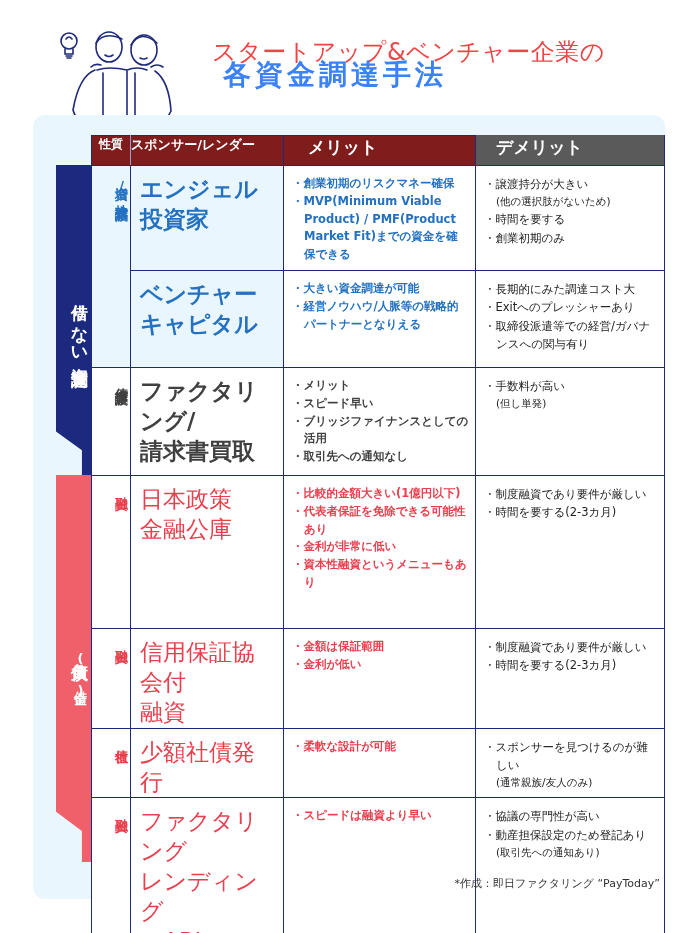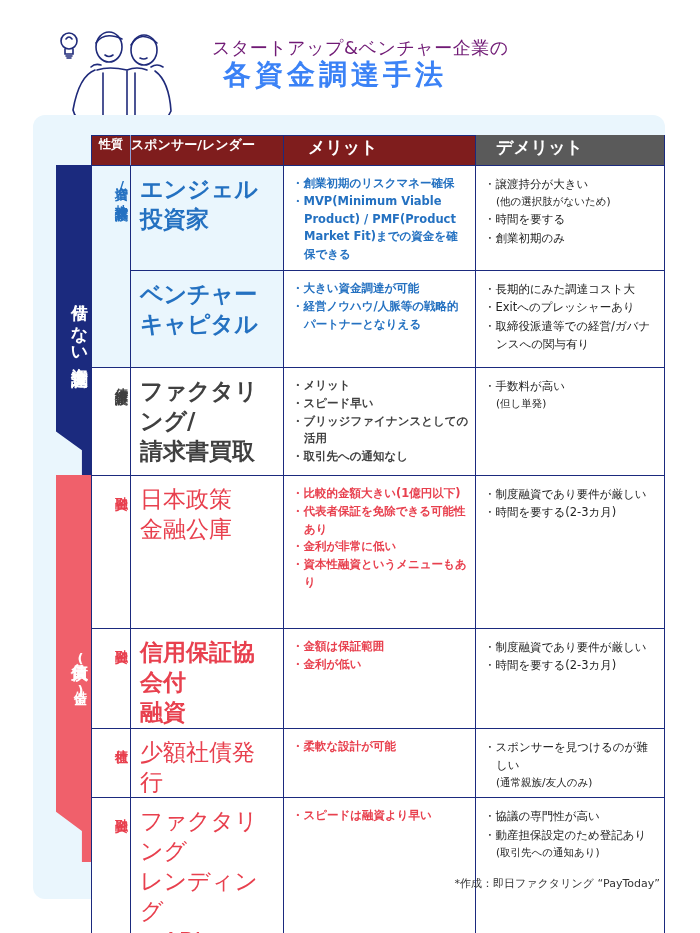--- a/index.html
+++ b/index.html
@@ -1,18 +1,18 @@
 <!DOCTYPE html>
 <html><head>
 <meta charset="utf-8">
 <style>
   html,body{margin:0;padding:0;background:#ffffff;}
   body{width:700px;height:933px;position:relative;overflow:hidden;font-family:"DejaVu Sans","Liberation Sans",sans-serif;}
   .titlebox{position:absolute;left:0;top:0;width:700px;height:120px;}
-  .subtitle{position:absolute;left:212px;top:36px;font-size:18px;color:#701a75;letter-spacing:0.5px;white-space:nowrap;}
+  .subtitle{position:absolute;left:212px;top:36px;font-size:24px;color:#ef4444;letter-spacing:0.5px;white-space:nowrap;}
   .title{position:absolute;left:223px;top:56px;font-size:28px;font-weight:bold;color:#3b82f6;letter-spacing:4px;white-space:nowrap;}
   .illus{position:absolute;left:55px;top:25px;width:150px;height:115px;}
   .panel{position:absolute;left:33px;top:115px;width:632px;height:784px;background:#eaf6fd;border-radius:12px;}
   .tab{position:absolute;color:#fff;font-size:17px;font-weight:bold;writing-mode:vertical-rl;text-orientation:upright;display:flex;align-items:flex-start;justify-content:center;padding-top:10px;box-sizing:border-box;letter-spacing:1px;}
   .tab-navy{left:56px;top:165px;width:36px;height:310px;background:#1b2a7e;clip-path:polygon(0 0,100% 0,100% 100%,72% 100%,72% 92%,0 86%);}
   .tab-red{left:56px;top:475px;width:36px;height:387px;background:#f0606b;clip-path:polygon(0 0,100% 0,100% 100%,72% 100%,72% 92%,0 87%);}
   .tab-red span.small{font-size:13px;}
   table.grid{position:absolute;left:91px;top:135px;border-collapse:collapse;table-layout:fixed;}
   table.grid td, table.grid th{border:1.5px solid #1b2a7e;padding:0;vertical-align:top;box-sizing:border-box;}
   th.h{height:30px;background:#7f1d1d;color:#fff;font-weight:bold;text-align:left;vertical-align:middle;}
@@ -166,21 +166,21 @@
     <td>
       <ul class="d">
         <li>制度融資であり要件が厳しい</li>
         <li>時間を要する(2-3カ月)</li>
       </ul>
     </td>
   </tr>
 
   <tr style="height:75px">
     <td class="kind red"><span>融資</span></td>
-    <td class="sponsor red" style="font-weight:bold;">
+    <td class="sponsor red" style="font-weight:normal;">
       <div>信用保証協会付</div>
           <div>融資</div>
     </td>
     <td>
       <ul class="b red">
         <li>金額は保証範囲</li>
         <li>金利が低い</li>
       </ul>
     </td>
     <td>

